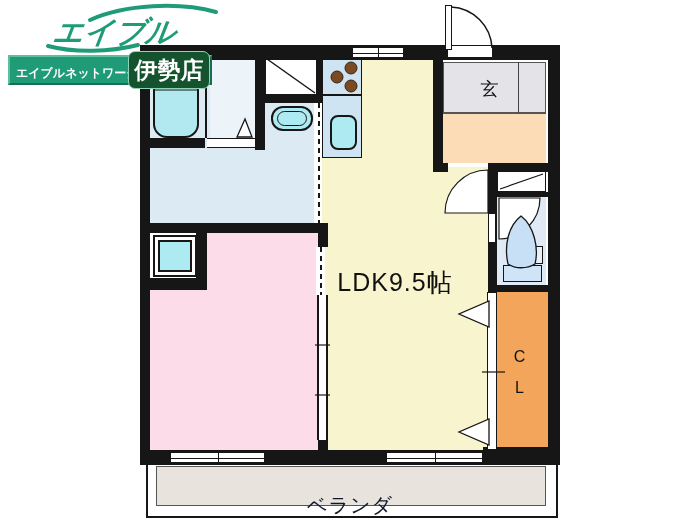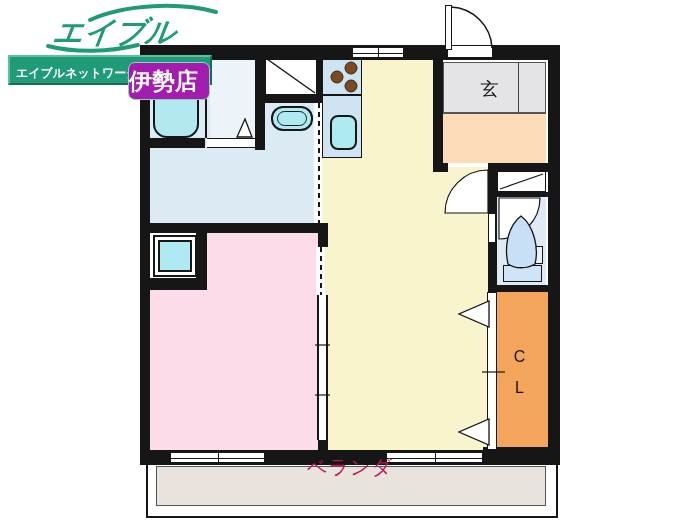--- a/index.html
+++ b/index.html
@@ -10,22 +10,22 @@
   .lbl{position:absolute;color:#111;text-align:center;letter-spacing:1px;}
   .win{position:absolute;background:#fff;border:1px solid #161616;box-sizing:border-box;}
   .win .mid{position:absolute;left:0;right:0;top:50%;height:1px;background:#161616;}
   .win .tick{position:absolute;top:0;bottom:0;width:1px;background:#161616;}
   .dash{position:absolute;width:2px;background:repeating-linear-gradient(180deg,#161616 0 5px,rgba(0,0,0,0) 5px 9px);}
   svg{position:absolute;left:0;top:0;pointer-events:none;}
   #banner{position:absolute;left:8px;top:55px;width:204px;height:30px;background:#1f9c77;
           border-top:2px solid #5cbf9d;border-left:2px solid #5cbf9d;
           border-bottom:2px solid #146f54;border-right:2px solid #146f54;box-sizing:border-box;}
   #banner .net{position:absolute;left:6px;top:8px;font-size:12px;font-weight:bold;color:#fff;white-space:nowrap;}
-  #storebox{position:absolute;left:128px;top:51px;width:80px;height:36px;background:#a21caf;
-            border:1px solid #8ed4b9;border-radius:7px;display:flex;align-items:center;margin-top:11px;}
+  #storebox{position:absolute;left:128px;top:51px;width:80px;height:36px;background:#14532d;
+            border:1px solid #8ed4b9;border-radius:7px;display:flex;align-items:center;justify-content:center;}
   #storebox .store{font-size:23px;font-weight:bold;color:#fff;white-space:nowrap;}
 </style>
 </head>
 <body>
 
 <div id="canvas">
 
   <div class="abs" style="left:322px;top:57px;width:121px;height:393px;background:#f8f4cd;"></div>
   <div class="abs" style="left:443px;top:167px;width:45px;height:283px;background:#f8f4cd;"></div>
   <div class="abs" style="left:150px;top:57px;width:168px;height:166px;background:#dceaf4;"></div>
@@ -127,24 +127,25 @@
     <line x1="482" y1="372" x2="505" y2="372" stroke="#161616" stroke-width="1.2"></line>
 
     <line x1="315" y1="345" x2="330" y2="345" stroke="#161616" stroke-width="1.2"></line>
     <line x1="315" y1="395" x2="330" y2="395" stroke="#161616" stroke-width="1.2"></line>
 
     <circle cx="351" cy="68" r="6" fill="#7a4a22" stroke="#3a2410"></circle>
     <circle cx="337" cy="77" r="6" fill="#7a4a22" stroke="#3a2410"></circle>
     <circle cx="351" cy="86" r="6" fill="#7a4a22" stroke="#3a2410"></circle>
   </svg>
 
+  <div class="lbl" style="left:300px;top:266px;width:190px;font-size:25px;">LDK9.5帖</div>
   <div class="lbl" style="left:460px;top:77px;width:60px;font-size:18px;">玄</div>
   <div class="lbl" style="left:507px;top:348px;width:26px;font-size:16px;">C</div>
   <div class="lbl" style="left:507px;top:379px;width:26px;font-size:16px;">L</div>
-  <div class="lbl" style="left:250px;top:454px;width:200px;font-size:20px;color:#be185d;">ベランダ</div>
+  <div class="lbl" style="left:250px;top:492px;width:200px;font-size:20px;color:#0f172a;">ベランダ</div>
 
   <svg width="220" height="55" viewBox="0 0 220 55" style="left:20px;top:0;">
     <path d="M70,20 C105,4 160,2 196,12" fill="none" stroke="#1f9c77" stroke-width="4" stroke-linecap="round"></path>
     <path d="M28,46 C55,53 90,52 118,45" fill="none" stroke="#1f9c77" stroke-width="4" stroke-linecap="round"></path>
     <text x="38" y="42" font-size="30" font-weight="bold" font-style="italic" fill="#1f9c77" transform="skewX(-8)">エイブル</text>
   </svg>
   <div id="banner">
     <span class="net">エイブルネットワーク</span>
   </div>
   <div id="storebox">

